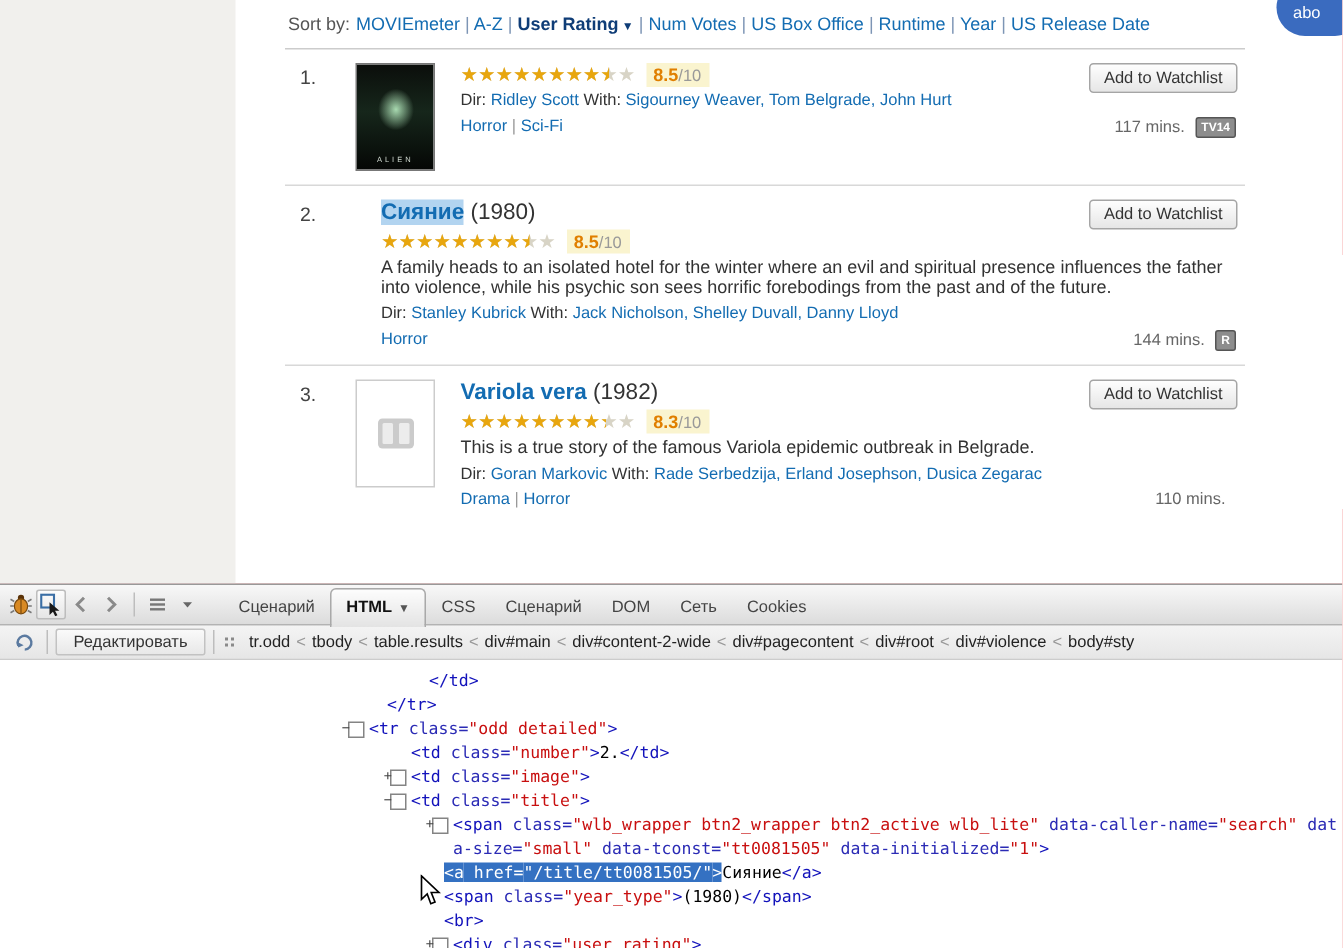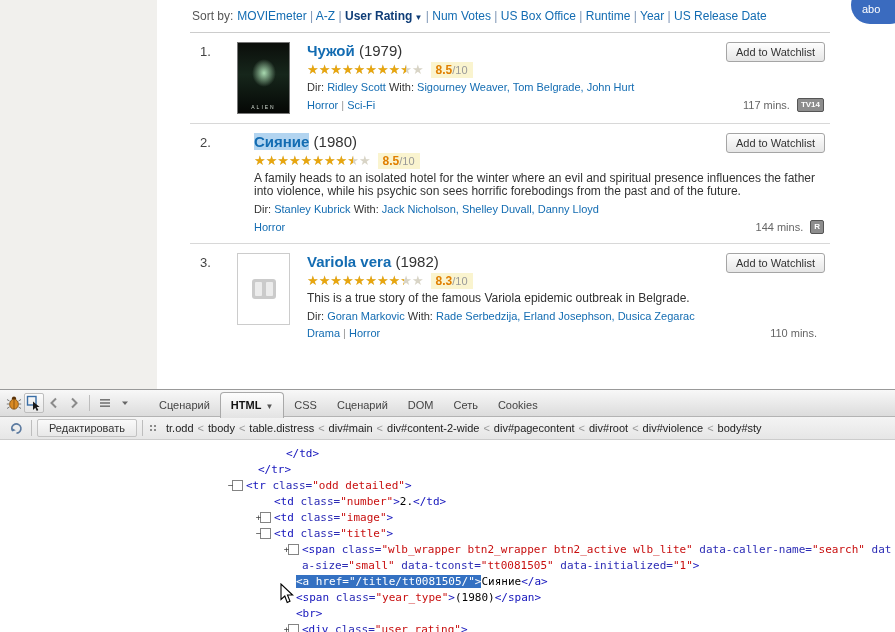--- a/index.html
+++ b/index.html
@@ -43,21 +43,21 @@
   .stars{position:relative;display:inline-block;font-size:13px;line-height:13px;cursor:pointer;white-space:nowrap}
   .stars-bg{color:#d8d4c6}
   .stars-fill{position:absolute;left:0;top:0;overflow:hidden;white-space:nowrap;color:#e8a60e}
   .rbadge{margin-left:7px;background:#faf4cf;padding:1px 5px;font-size:12px;white-space:nowrap}
   .rbadge b{color:#e07f00}
   .rmax{color:#999;font-size:11px}
   .desc{font-size:12px;line-height:13px;color:#333;margin-bottom:5px;padding-right:8px}
   .credits{font-size:11px;line-height:13px;color:#333;margin-bottom:4px}
   .plink{color:#136cb2;text-decoration:none;cursor:pointer}
   .comma{color:#136cb2}
-  .bottom-line{display:flex;justify-content:space-between;align-items:center;font-size:11px;line-height:13px}
+  .bottom-line{display:flex;justify-content:space-between;align-items:flex-start;font-size:11px;line-height:13px}
   .gsep{color:#999}
   .rt-wrap{white-space:nowrap;display:flex;align-items:center}
   .runtime{color:#666;margin-right:7px}
   .cert{display:inline-block;background:#8d8d8d;color:#fff;font-weight:bold;font-size:8px;
     padding:2px 3px;border:1px solid #555;border-radius:2px;line-height:8px}
   .watchlist{position:absolute;top:9px;right:5px;font-size:11px;color:#333;font-family:inherit;
     background:linear-gradient(#fefefe,#e6e6e6);border:1px solid #a5a5a5;border-radius:3px;
     padding:3px 9px;cursor:pointer}
   .corner{position:absolute;top:-14px;right:-14px;width:58px;height:38px;background:#3a6bbf;border-radius:19px}
   .corner-label{position:absolute;left:11px;top:17px;color:#fff;font-size:11px}
@@ -111,21 +111,20 @@
         <span class="sort-label">Sort by:</span><span id="sort-options"><span class="sort-link">MOVIEmeter</span><span class="ssep"> | </span><span class="sort-link">A-Z</span><span class="ssep"> | </span><span class="sort-link active">User Rating<span class="sort-caret"> ▼</span></span><span class="ssep"> | </span><span class="sort-link">Num Votes</span><span class="ssep"> | </span><span class="sort-link">US Box Office</span><span class="ssep"> | </span><span class="sort-link">Runtime</span><span class="ssep"> | </span><span class="sort-link">Year</span><span class="ssep"> | </span><span class="sort-link">US Release Date</span></span>
       </div>
       <div id="movie-list">
           <div class="movie-row">
             <div class="num">1.</div>
             <div class="poster alien">
               <div class="alien-glow"></div>
               <div class="alien-text">ALIEN</div>
             </div>
             <div class="info">
-              <div class="title-line"><a class="mtitle">Чужой</a><span class="myear"> (1979)</span></div>
               <div class="rating-line">
                 <span class="stars"><span class="stars-bg">★★★★★★★★★★</span><span class="stars-fill" style="width: 85%;">★★★★★★★★★★</span></span>
                 <span class="rbadge"><b>8.5</b><span class="rmax">/10</span></span>
               </div>
               <div class="credits"><span class="clabel">Dir: </span><a class="plink">Ridley Scott</a><span class="clabel"> With: </span><a class="plink">Sigourney Weaver</a><span class="comma">, </span><a class="plink">Tom Belgrade</a><span class="comma">, </span><a class="plink">John Hurt</a></div>
               <div class="bottom-line">
                 <span class="genres"><a class="plink">Horror</a><span class="gsep">  |  </span><a class="plink">Sci-Fi</a></span>
                 <span class="rt-wrap">
                   <span class="runtime">117 mins.</span>
                   <span class="cert">TV14</span>
@@ -247,21 +246,21 @@
           <i></i>
           <i></i>
           <i></i>
           <i></i>
         </span>
       <div id="fb-crumbs" class="fb-crumbs">
           <span class="crumb">tr.odd</span>
           <span class="csep"> &lt; </span>
           <span class="crumb">tbody</span>
           <span class="csep"> &lt; </span>
-          <span class="crumb">table.distress</span>
+          <span class="crumb">table.results</span>
           <span class="csep"> &lt; </span>
           <span class="crumb">div#main</span>
           <span class="csep"> &lt; </span>
           <span class="crumb">div#content-2-wide</span>
           <span class="csep"> &lt; </span>
           <span class="crumb">div#pagecontent</span>
           <span class="csep"> &lt; </span>
           <span class="crumb">div#root</span>
           <span class="csep"> &lt; </span>
           <span class="crumb">div#violence</span>

